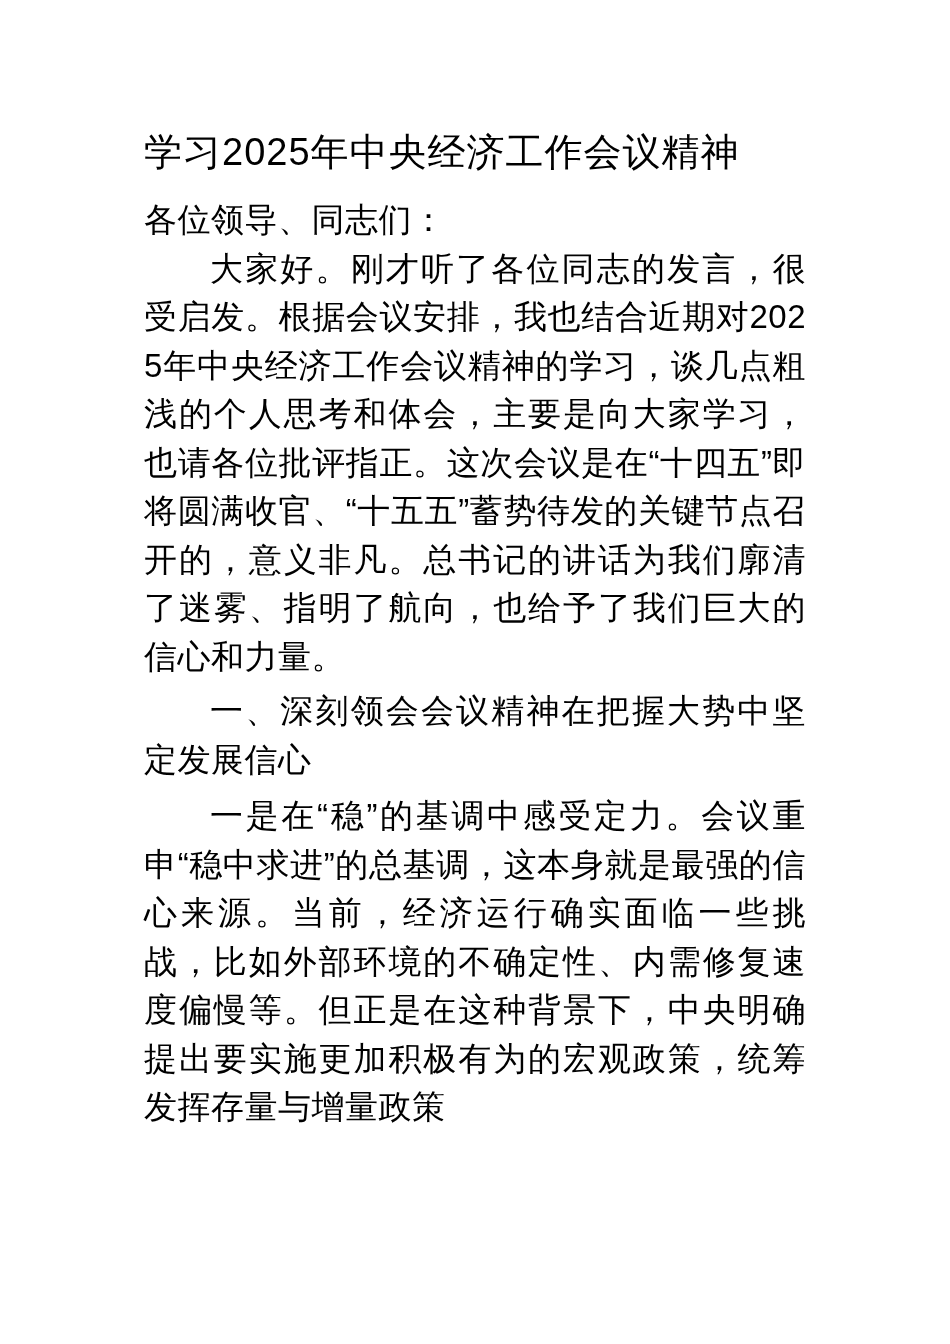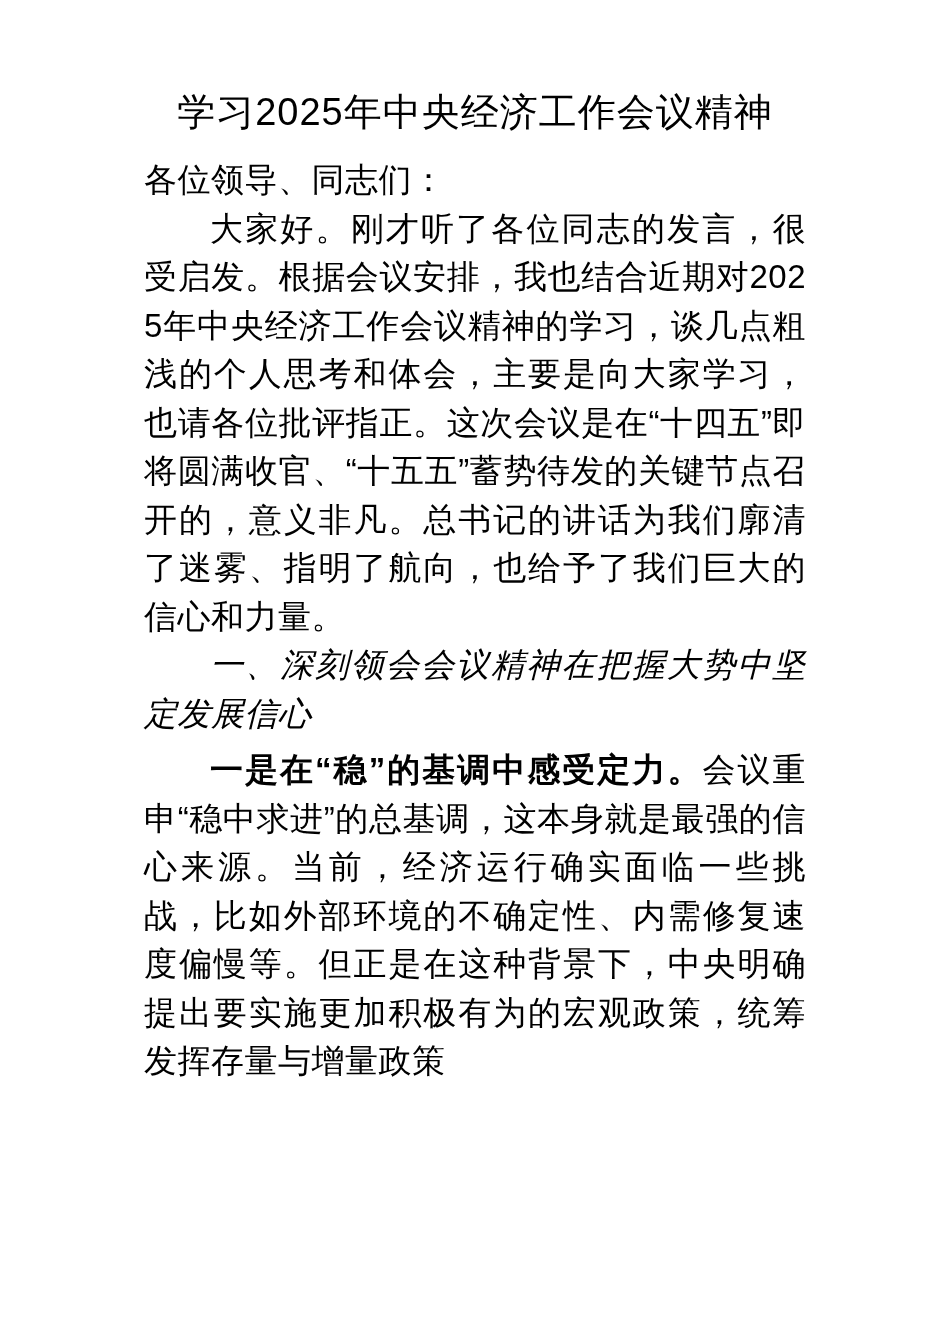--- a/index.html
+++ b/index.html
@@ -17,25 +17,24 @@
   }
   .page {
     box-sizing: border-box;
     width: 950px;
     height: 1344px;
     padding: 0 144px;
     background: #ffffff;
   }
   .doc-title {
     margin: 0;
-    padding-top: 72px;
+    padding-top: 112px;
     font-size: 38px;
     font-weight: 400;
     line-height: 80px;
-    text-align: center;
     letter-spacing: 1px;
   }
   .title-line {
     display: block;
     white-space: nowrap;
   }
   .body-text {
     padding-top: 4px;
   }
   .para {
@@ -44,27 +43,27 @@
     line-height: 48.5px;
     text-align: justify;
     text-justify: inter-ideograph;
     word-break: break-all;
     letter-spacing: 0.5px;
   }
   .indent {
     text-indent: 2em;
   }
   .section-heading {
-    font-style: italic;
+    margin-top: 6px;
   }
   .point-para {
     margin-top: 8px;
   }
   .bold-lead {
-    font-weight: 700;
+    font-weight: 400;
   }
 </style>
 </head>
 <body>
 
 <div class="page">
 
   <h1 class="doc-title">
     <span class="title-line">学习2025年中央经济工作会议精神</span>
   </h1>

